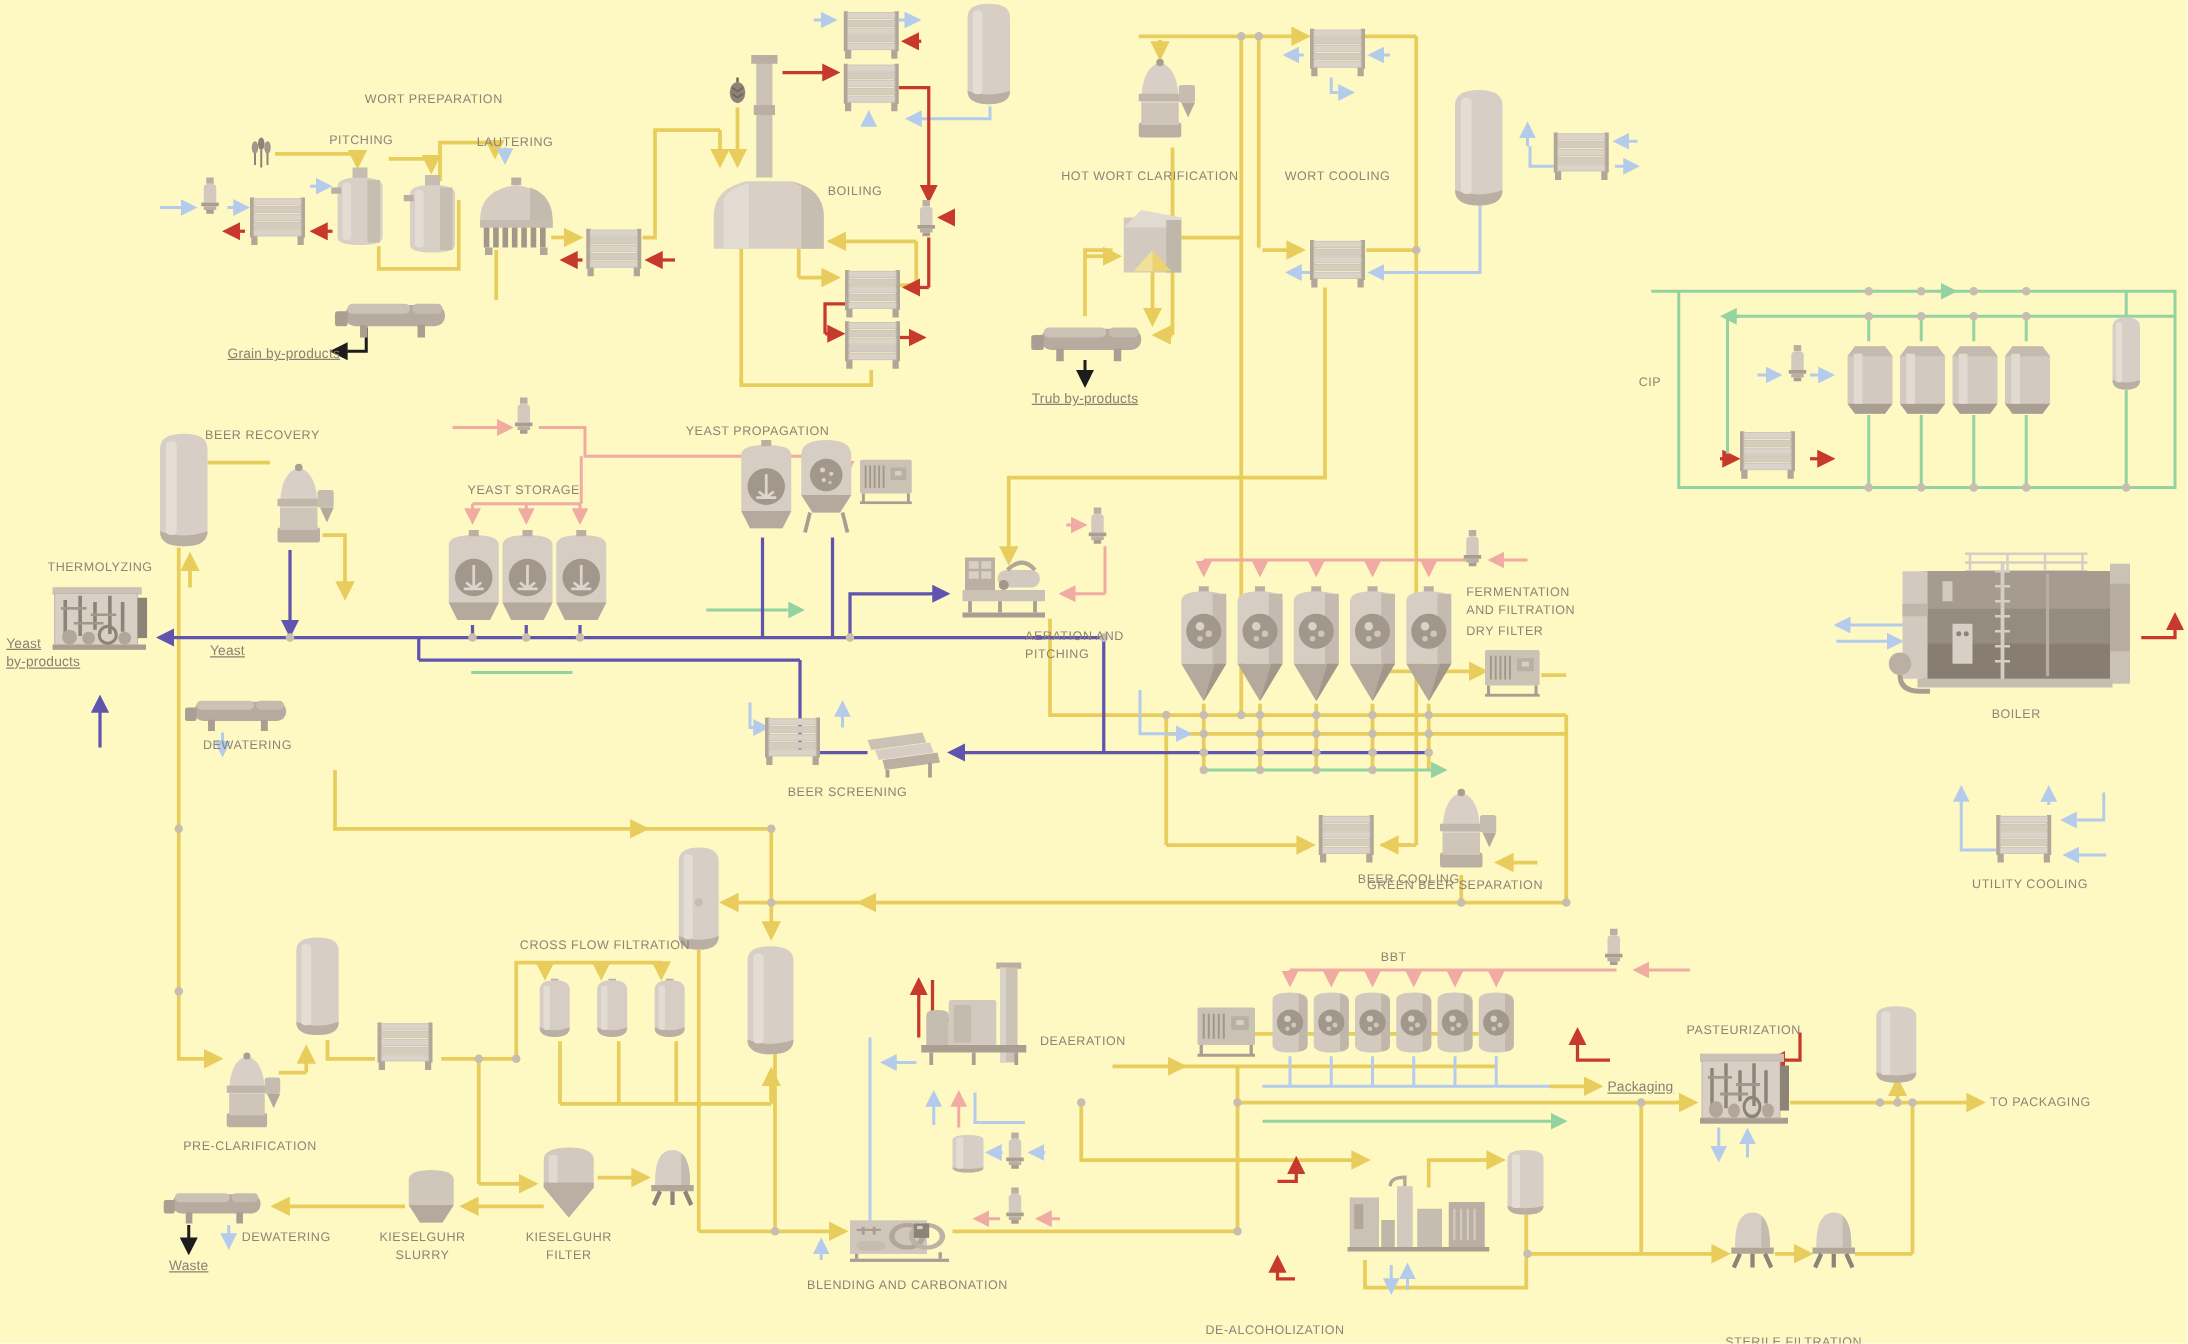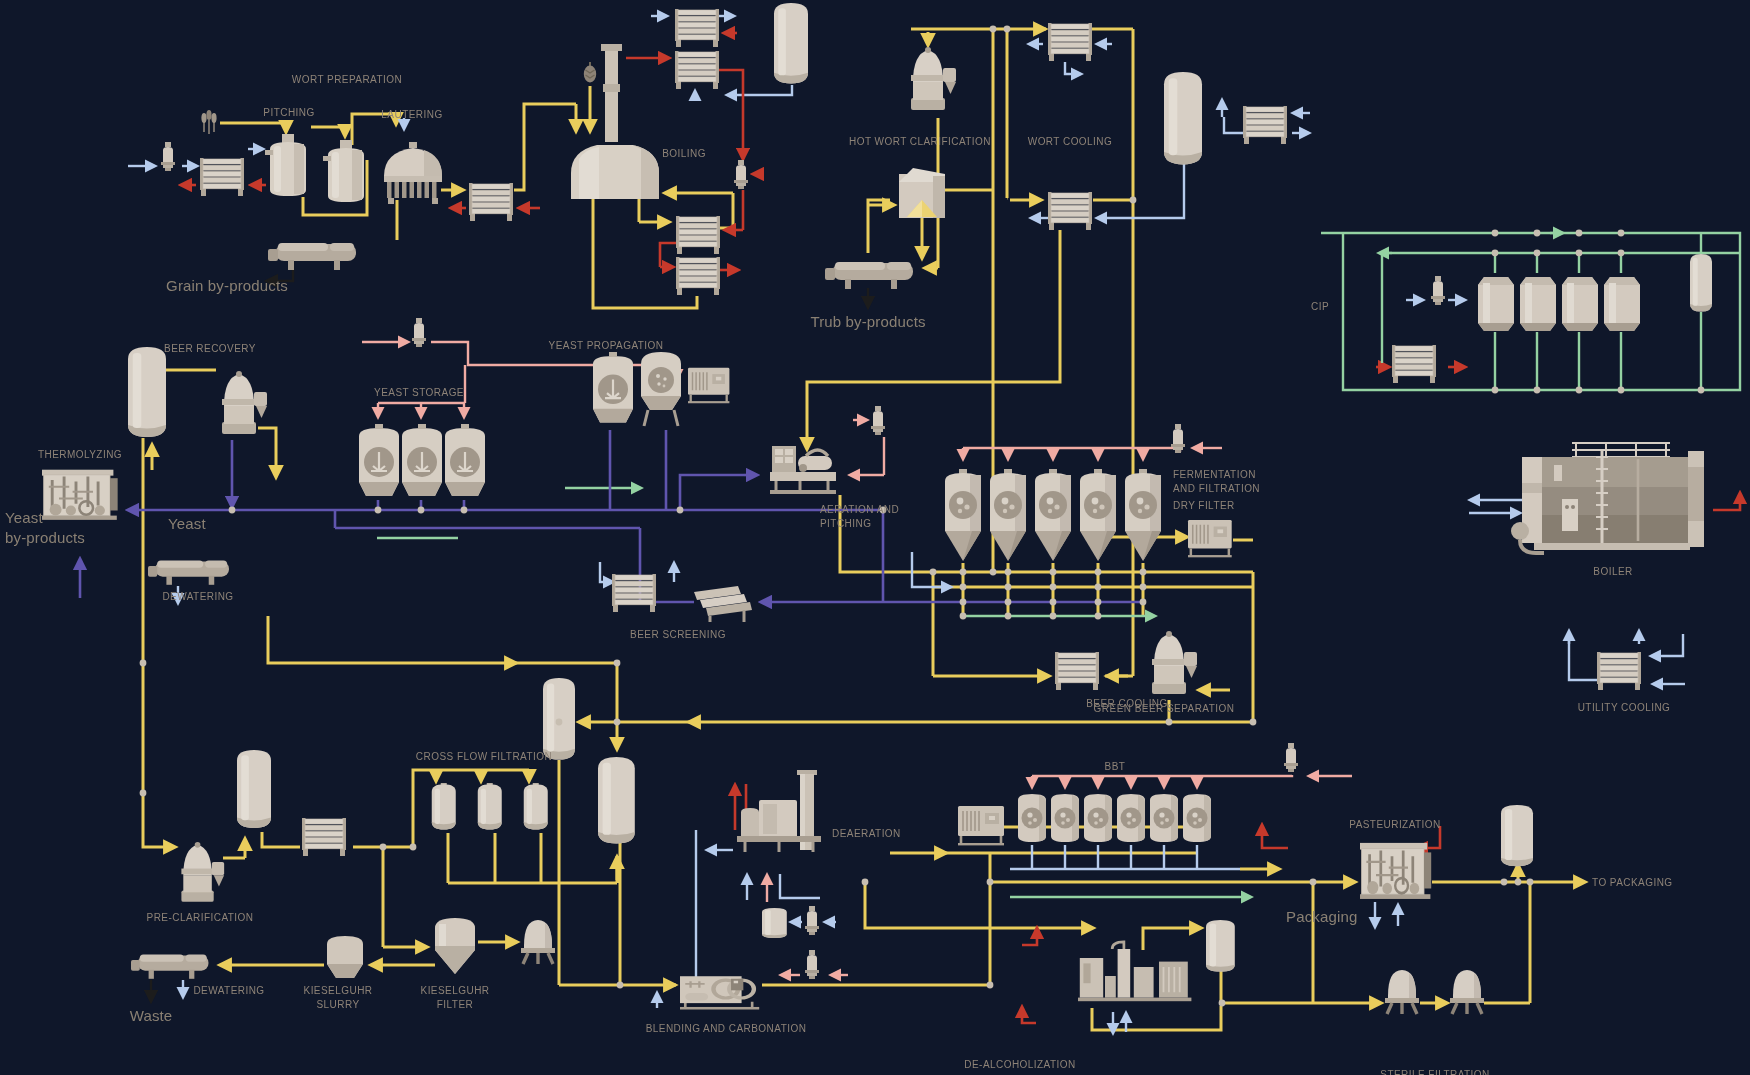--- a/index.html
+++ b/index.html
@@ -1,22 +1,22 @@
 <!DOCTYPE html>
 <html><head>
 <meta charset="utf-8">
 <style>
   html,body{margin:0;padding:0;background:#fff;}
-  #canvas{position:relative;width:1750px;height:1075px;background:#0f172a;overflow:hidden;
+  #canvas{position:relative;width:1750px;height:1075px;background:#fef9c3;overflow:hidden;
           font-family:"Liberation Sans",sans-serif;}
   #piping{position:absolute;left:0;top:0;}
   .lbl{position:absolute;font:10px/1.35 "Liberation Sans",sans-serif;color:#8e8377;
        letter-spacing:.45px;white-space:pre-line;}
   .lbl.c{transform:translateX(-50%);text-align:center;}
-  .lbl.sm{font-size:15px;letter-spacing:.15px;color:#8a8073;}
+  .lbl.sm{font-size:11px;letter-spacing:.15px;color:#8a8073;text-decoration:underline;}
   .ly{stroke:#e9cd5c;stroke-width:3;fill:none;}
   .lb{stroke:#b5cbec;stroke-width:2.4;fill:none;}
   .lr{stroke:#c6392b;stroke-width:2.6;fill:none;}
   .lp{stroke:#f0aba3;stroke-width:2.4;fill:none;}
   .lg{stroke:#94d2a2;stroke-width:2.4;fill:none;}
   .lv{stroke:#6055ae;stroke-width:2.6;fill:none;}
   .lk{stroke:#1c1c1c;stroke-width:2.4;fill:none;}
   .node{fill:#c7beb1;}
 </style>
 </head>
@@ -654,15 +654,15 @@
 <div class="lbl c" style="left:726px;top:1022px">BLENDING AND CARBONATION</div>
 <div class="lbl c" style="left:1020px;top:1058px">DE-ALCOHOLIZATION</div>
 <div class="lbl c" style="left:1435px;top:1068px">STERILE FILTRATION</div>
 
 <div class="lbl sm c" style="left:227px;top:276px">Grain by-products</div>
 <div class="lbl sm c" style="left:868px;top:312px">Trub by-products</div>
 <div class="lbl sm" style="left:5px;top:508px">Yeast
 by-products</div>
 <div class="lbl sm" style="left:168px;top:514px">Yeast</div>
 <div class="lbl sm c" style="left:151px;top:1006px">Waste</div>
-<div class="lbl sm" style="left:1286px;top:907px">Packaging</div>
+<div class="lbl sm" style="left:1286px;top:863px">Packaging</div>
 
 </div>
 
 </body></html>

